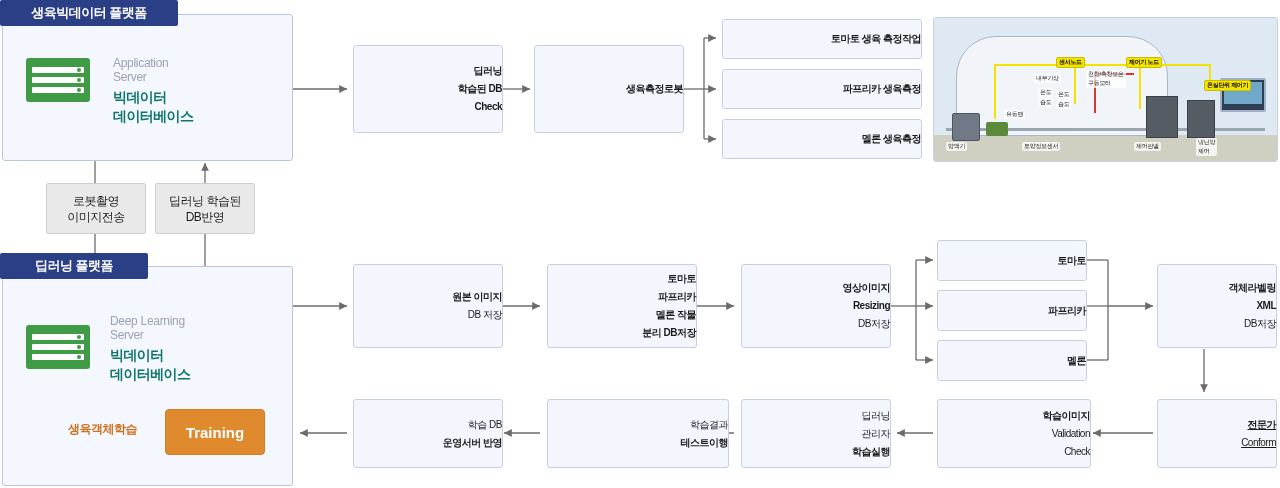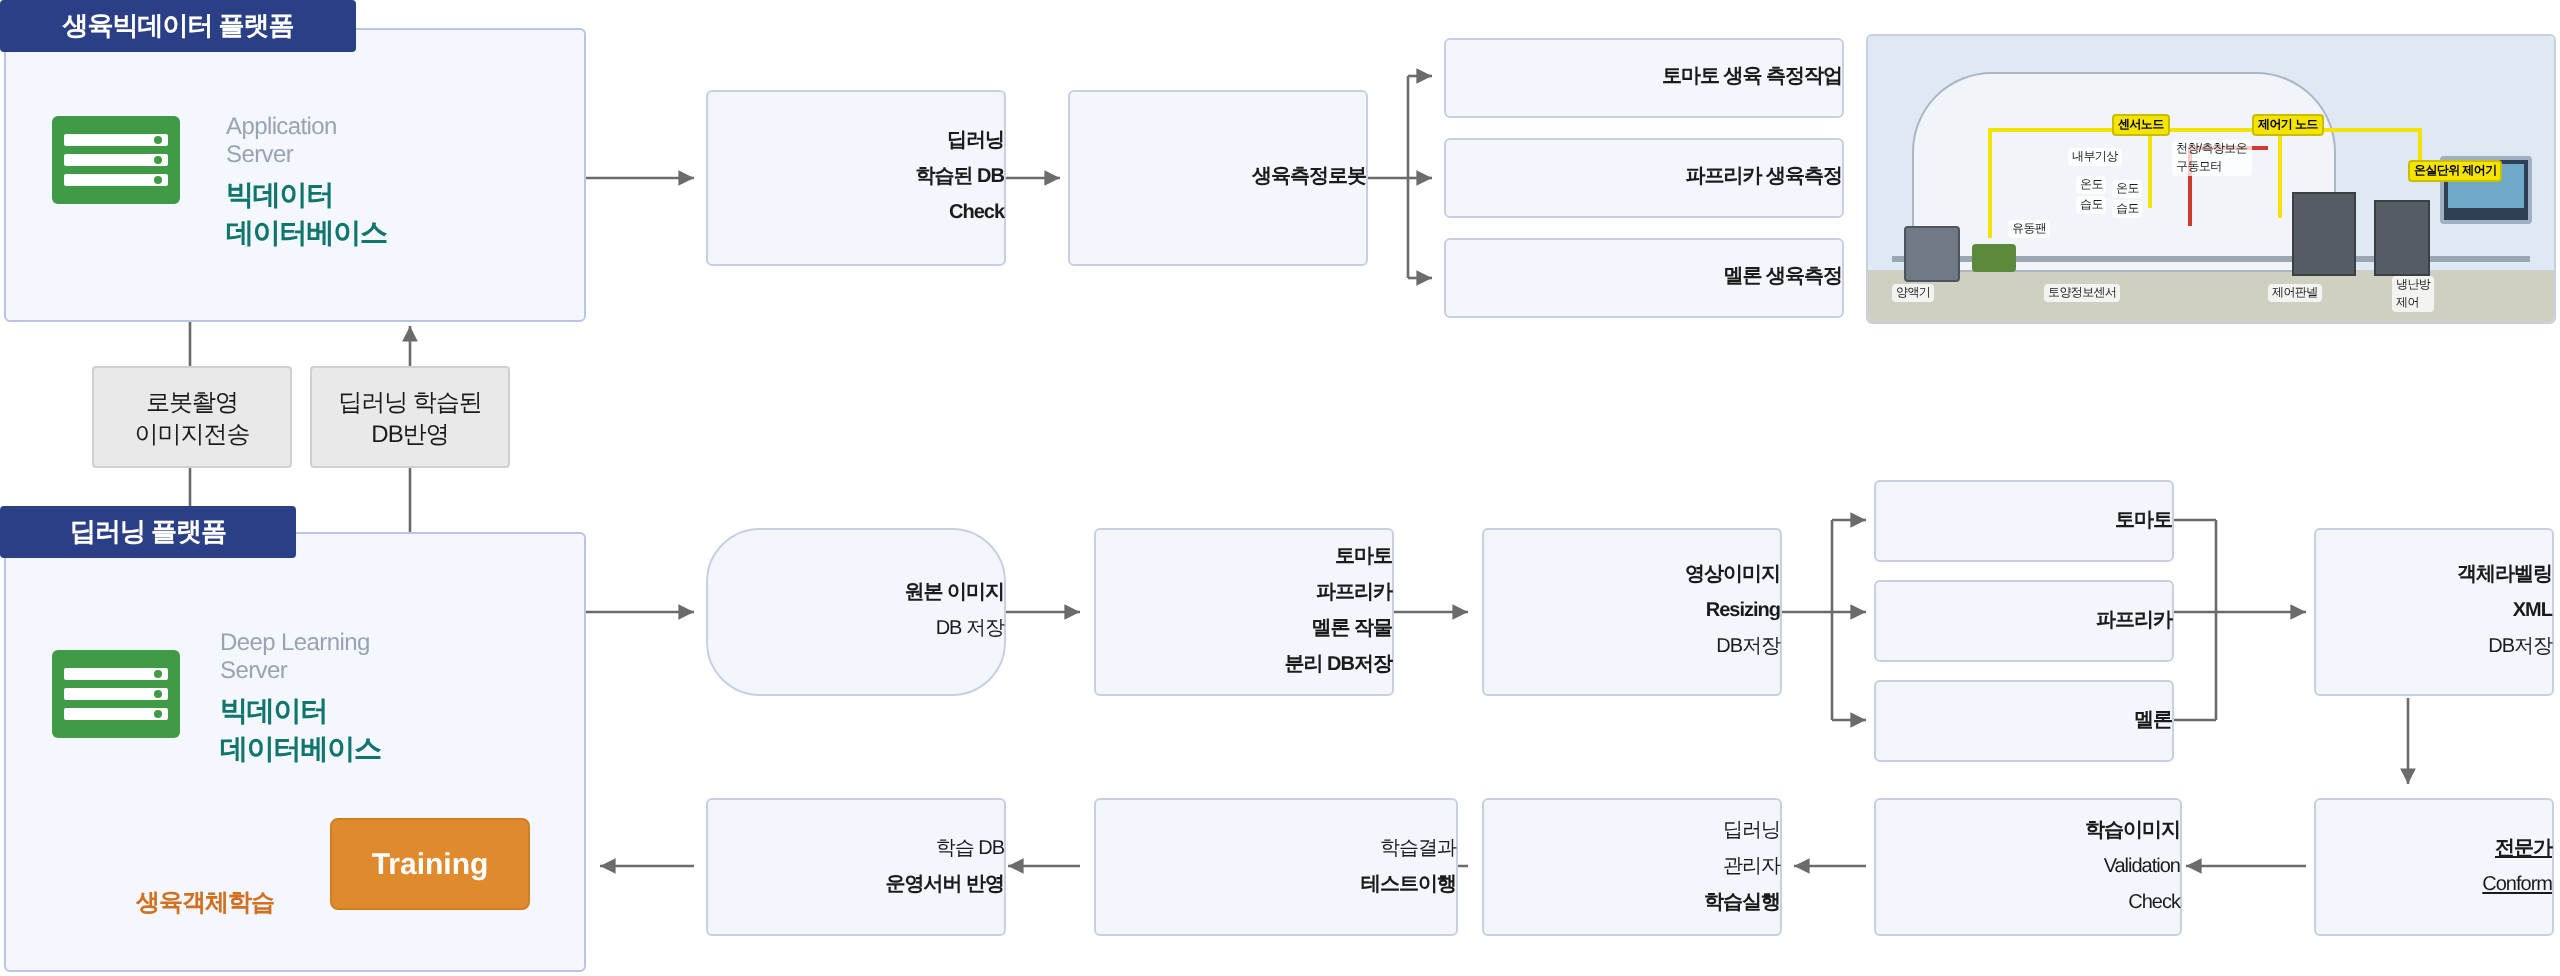--- a/index.html
+++ b/index.html
@@ -231,21 +231,21 @@
   <div class="srv-label">Deep Learning</div>
   <div class="srv-label">Server</div>
 </div>
 <div class="abs" style="left:110px;top:346px;">
   <div class="srv-name">빅데이터</div>
   <div class="srv-name">데이터베이스</div>
 </div>
 
 <div class="abs training" style="left:165px;top:409px;width:100px;height:46px;">Training</div>
 
-<div class="abs learn-label" style="left:68px;top:443px;width:120px;">생육객체학습</div>
+<div class="abs learn-label" style="left:68px;top:421px;width:120px;">생육객체학습</div>
 
 <div class="abs box" style="left:353px;top:45px;width:150px;height:88px;">
   <span class="b">딥러닝</span>
   <span class="b">학습된 DB</span>
   <span class="b">Check</span>
 </div>
 
 <div class="abs box" style="left:534px;top:45px;width:150px;height:88px;">
   <span class="b">생육측정로봇</span>
 </div>
@@ -291,21 +291,21 @@
   <div class="tag" style="left:104px;top:80px;">습도</div>
   <div class="tag" style="left:122px;top:72px;">온도</div>
   <div class="tag" style="left:122px;top:82px;">습도</div>
   <div class="tag" style="left:70px;top:92px;">유동팬</div>
   <div class="tag" style="left:12px;top:124px;">양액기</div>
   <div class="tag" style="left:88px;top:124px;">토양정보센서</div>
   <div class="tag" style="left:200px;top:124px;">제어판넬</div>
   <div class="tag" style="left:262px;top:120px;">냉난방<br>제어</div>
 </div>
 
-<div class="abs box" style="left:353px;top:264px;width:150px;height:84px;border-radius:27px;">
+<div class="abs box" style="left:353px;top:264px;width:150px;height:84px;">
   <span class="b">원본 이미지</span>
   <span class="n">DB 저장</span>
 </div>
 
 <div class="abs box" style="left:547px;top:264px;width:150px;height:84px;">
   <span class="b">토마토</span>
   <span class="b">파프리카</span>
   <span class="b">멜론 작물</span>
   <span class="b">분리 DB저장</span>
 </div>

